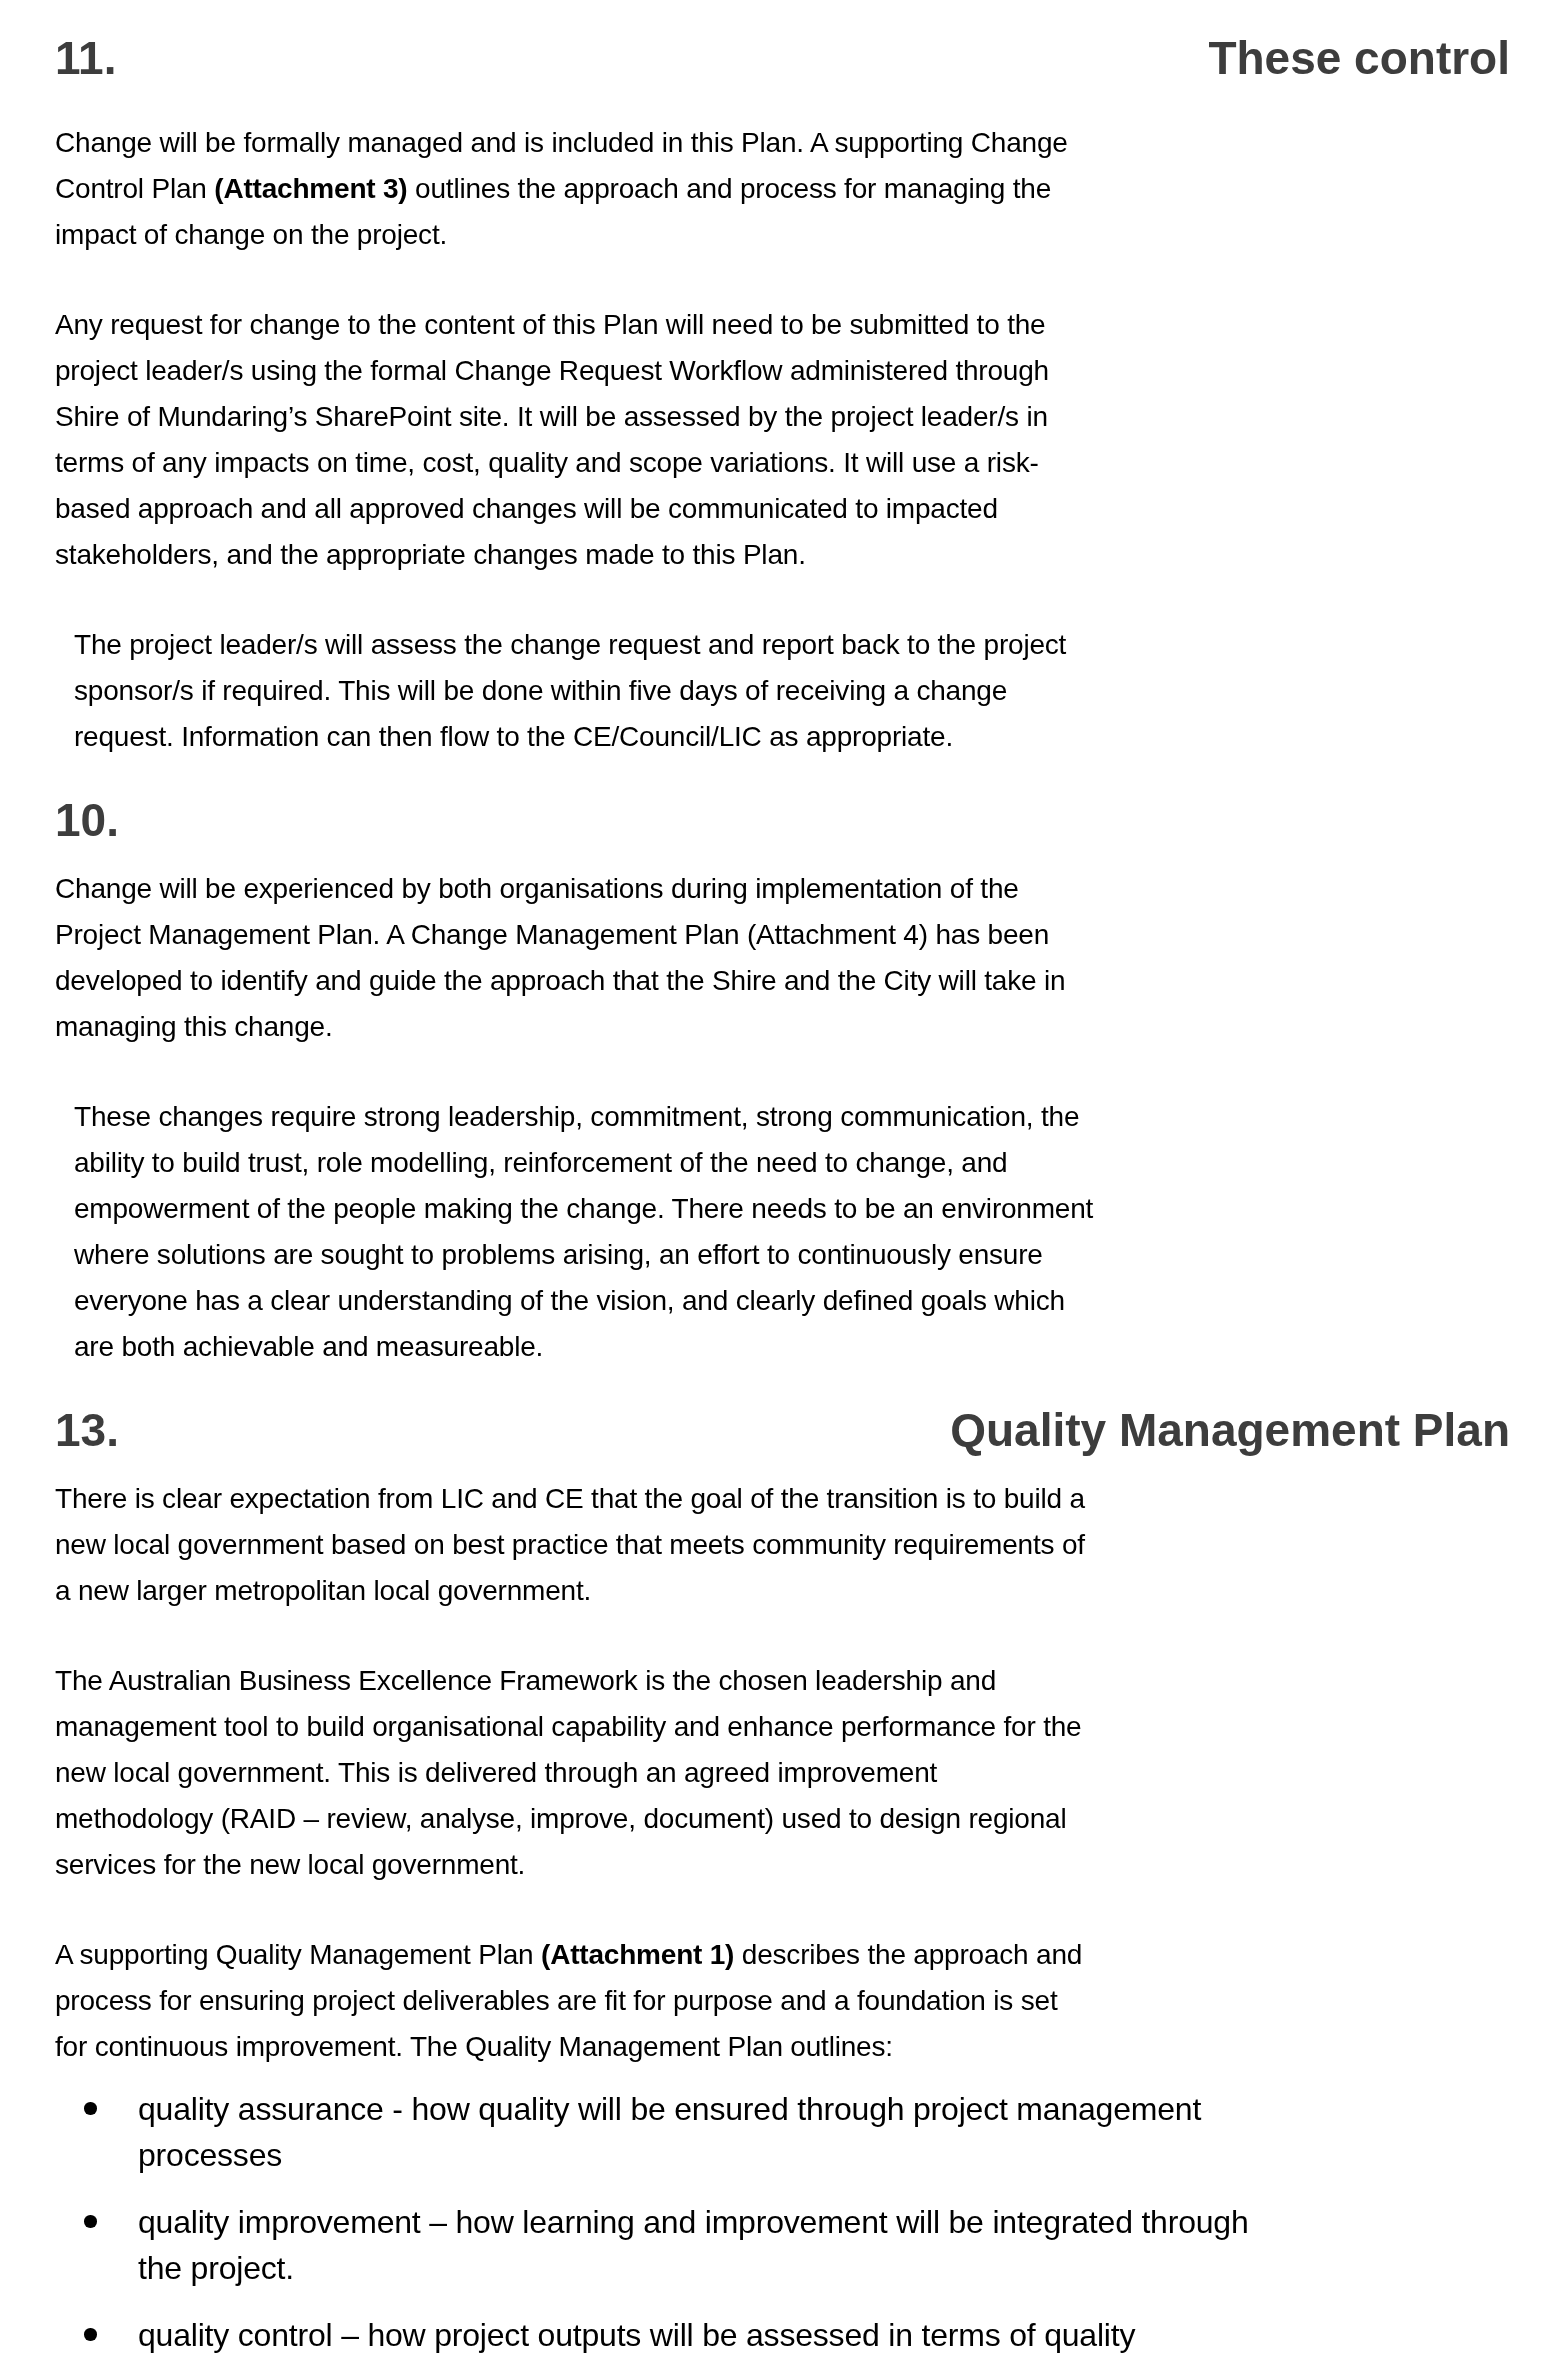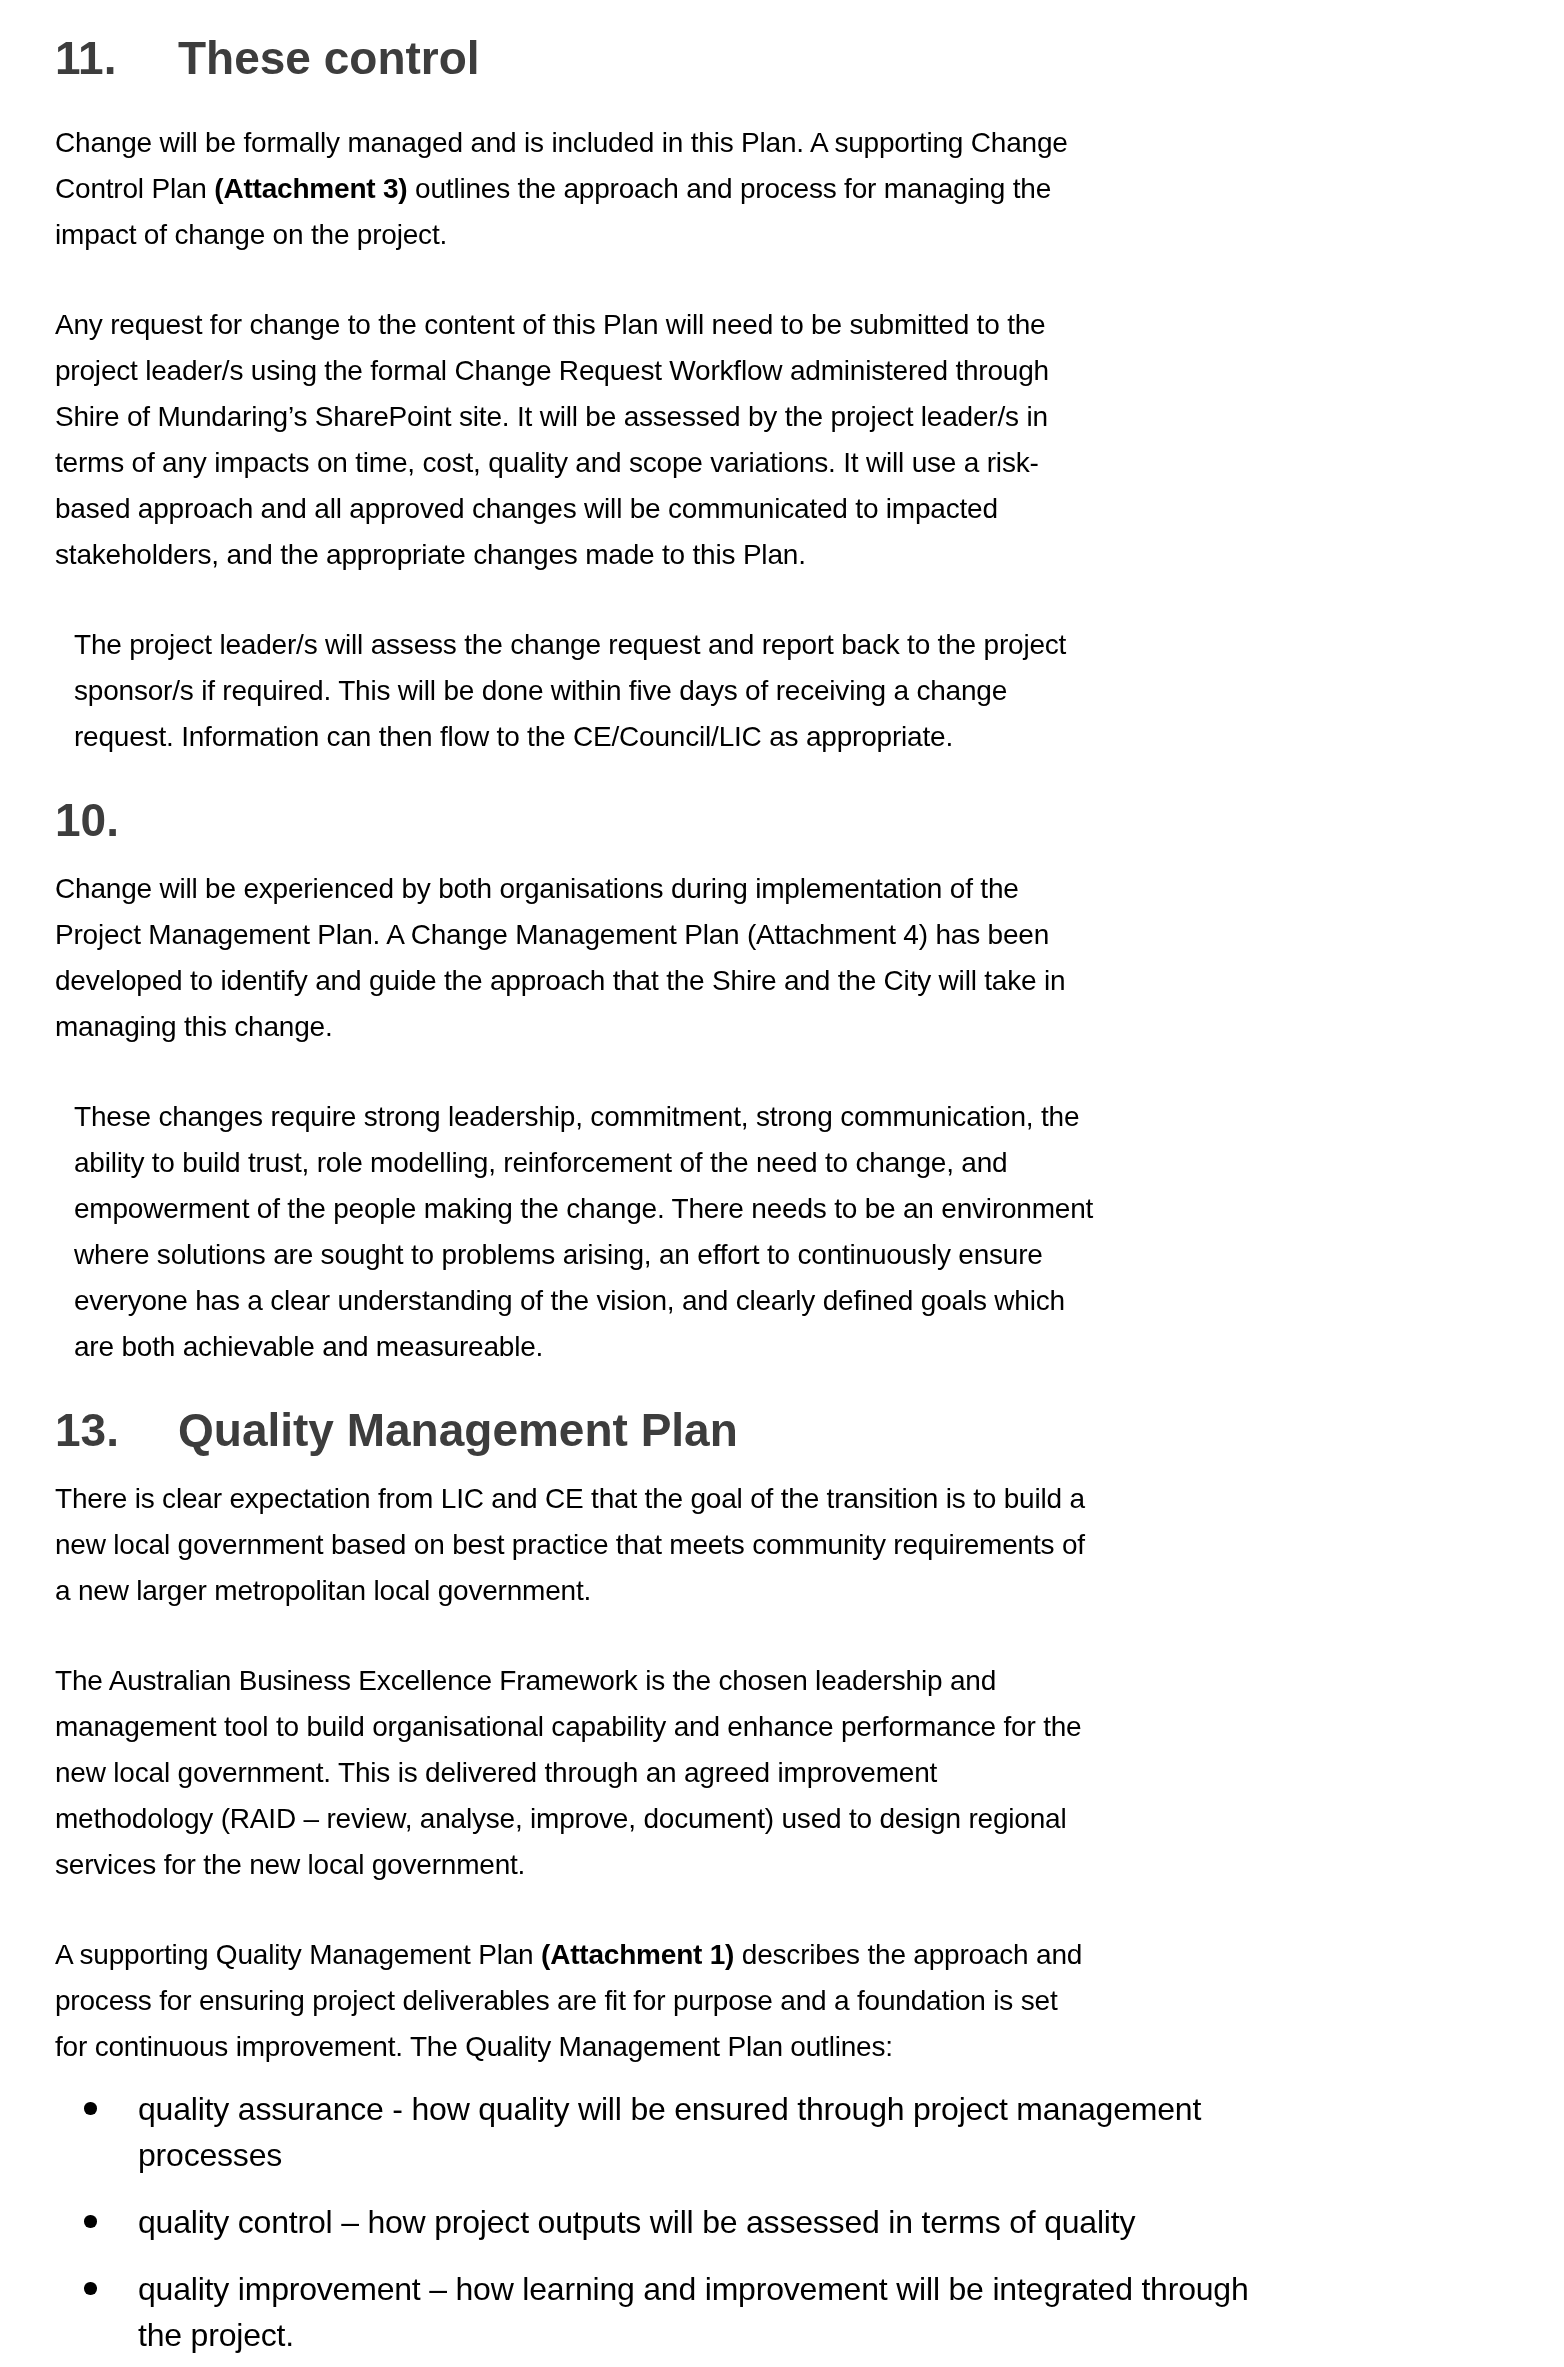--- a/index.html
+++ b/index.html
@@ -21,20 +21,21 @@
     overflow:hidden;
   }
   h2{
     display:flex;
     margin:33px 0 19px 0;
     font-size:46px;
     line-height:54px;
     font-weight:bold;
     color:var(--heading-color);
     letter-spacing:0;
+    justify-content:space-between;
   }
   h2.first-heading{margin-top:11.5px;margin-bottom:35px;}
   .h-num{flex:none;width:123px;}
   .h-title{flex:none;}
   p.para{
     margin:0 0 44px 0;
     font-size:28px;
     line-height:46px;
     letter-spacing:-0.2px;
     white-space:pre-line;
@@ -122,24 +123,24 @@
 for continuous improvement. The Quality Management Plan outlines:</span></p>
 
     <ul class="bullets">
       <li>
         <span class="bullet-marker"></span>
         <span class="li-text">quality assurance - how quality will be ensured through project management
 processes</span>
       </li>
       <li>
         <span class="bullet-marker"></span>
-        <span class="li-text">quality control – how project outputs will be assessed in terms of quality</span>
+        <span class="li-text">quality improvement – how learning and improvement will be integrated through
+the project.</span>
       </li>
       <li>
         <span class="bullet-marker"></span>
-        <span class="li-text">quality improvement – how learning and improvement will be integrated through
-the project.</span>
+        <span class="li-text">quality control – how project outputs will be assessed in terms of quality</span>
       </li>
     </ul>
   </section>
 
 </div>
 
 
 </body></html>

